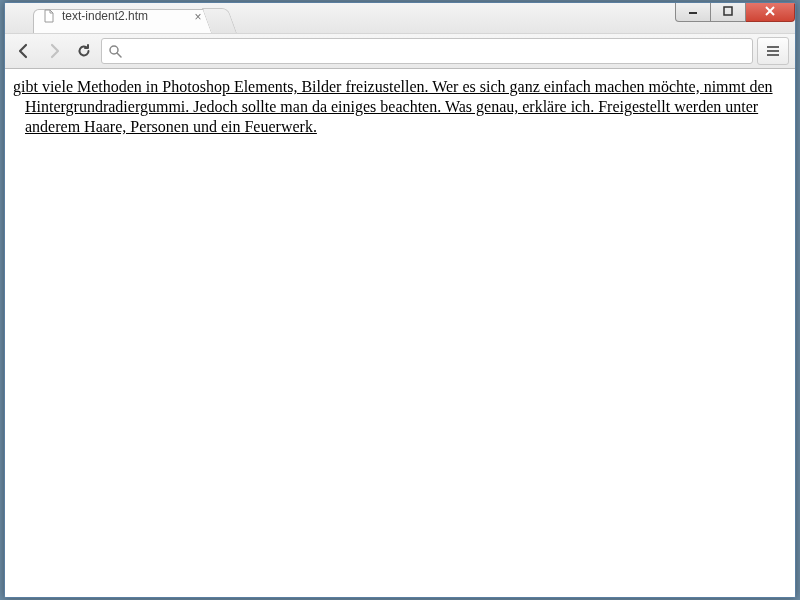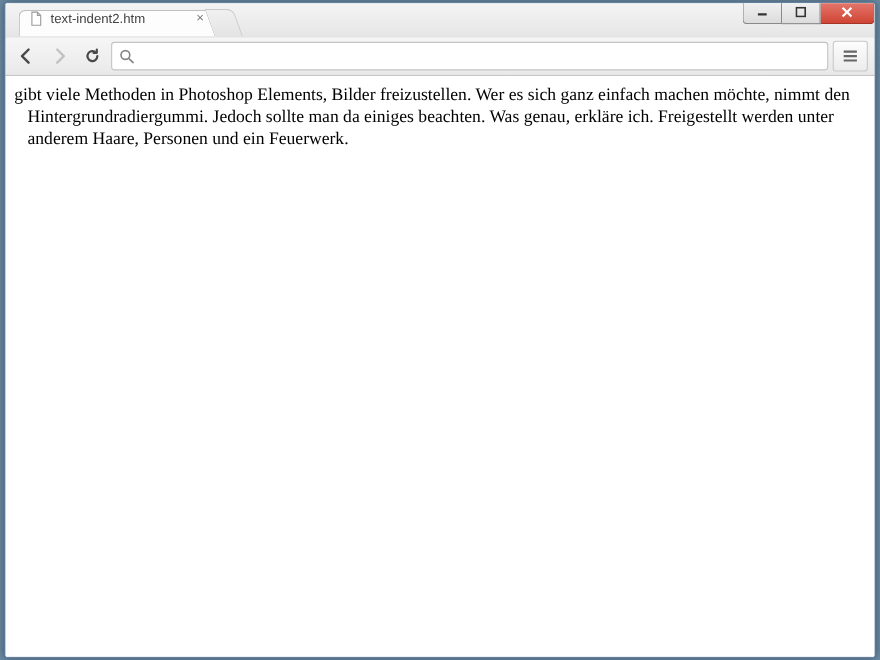--- a/index.html
+++ b/index.html
@@ -29,34 +29,34 @@
   
   .titlebar {
     height: 30px;
     background: linear-gradient(#f4f4f4, #e6e6e6);
     display: flex;
     align-items: flex-end;
     position: relative;
     border-bottom: 0;
   }
   .tab {
-    margin-left: 12px;
+    margin-left: 28px;
     margin-bottom: 0;
     height: 24px;
     width: 180px;
     background: #fdfdfd;
     border: 1px solid #bfbfbf;
     border-bottom: none;
     border-top-left-radius: 6px;
     border-top-right-radius: 6px;
     display: flex;
-    align-items: flex-start;
+    align-items: flex-end;
     font-size: 12px;
     color: #444;
-    padding: 0 8px;
+    padding: 10px 8px;
     box-sizing: border-box;
     position: relative;
   }
   .tab .favicon {
     width: 14px;
     height: 14px;
     margin-right: 6px;
     display: inline-block;
   }
   .tab .favicon svg { display:block; }
@@ -187,20 +187,21 @@
     font-family: "Times New Roman", Times, serif;
     font-size: 16px;
     color: #000;
     line-height: 1.25;
     padding: 8px 10px 8px 0;
   }
   .page p {
     margin: 0 0 0 0;
     text-indent: -12px;
     padding-left: 20px;
+    text-decoration: underline;
   }
 </style>
 </head>
 <body>
 
 <div class="window">
 
   <div class="titlebar">
     <div class="tab">
       <span class="favicon">

